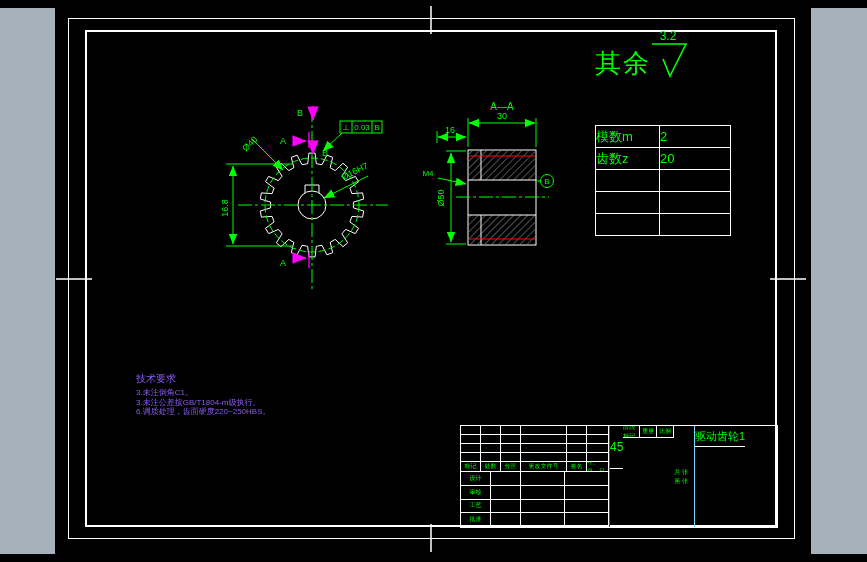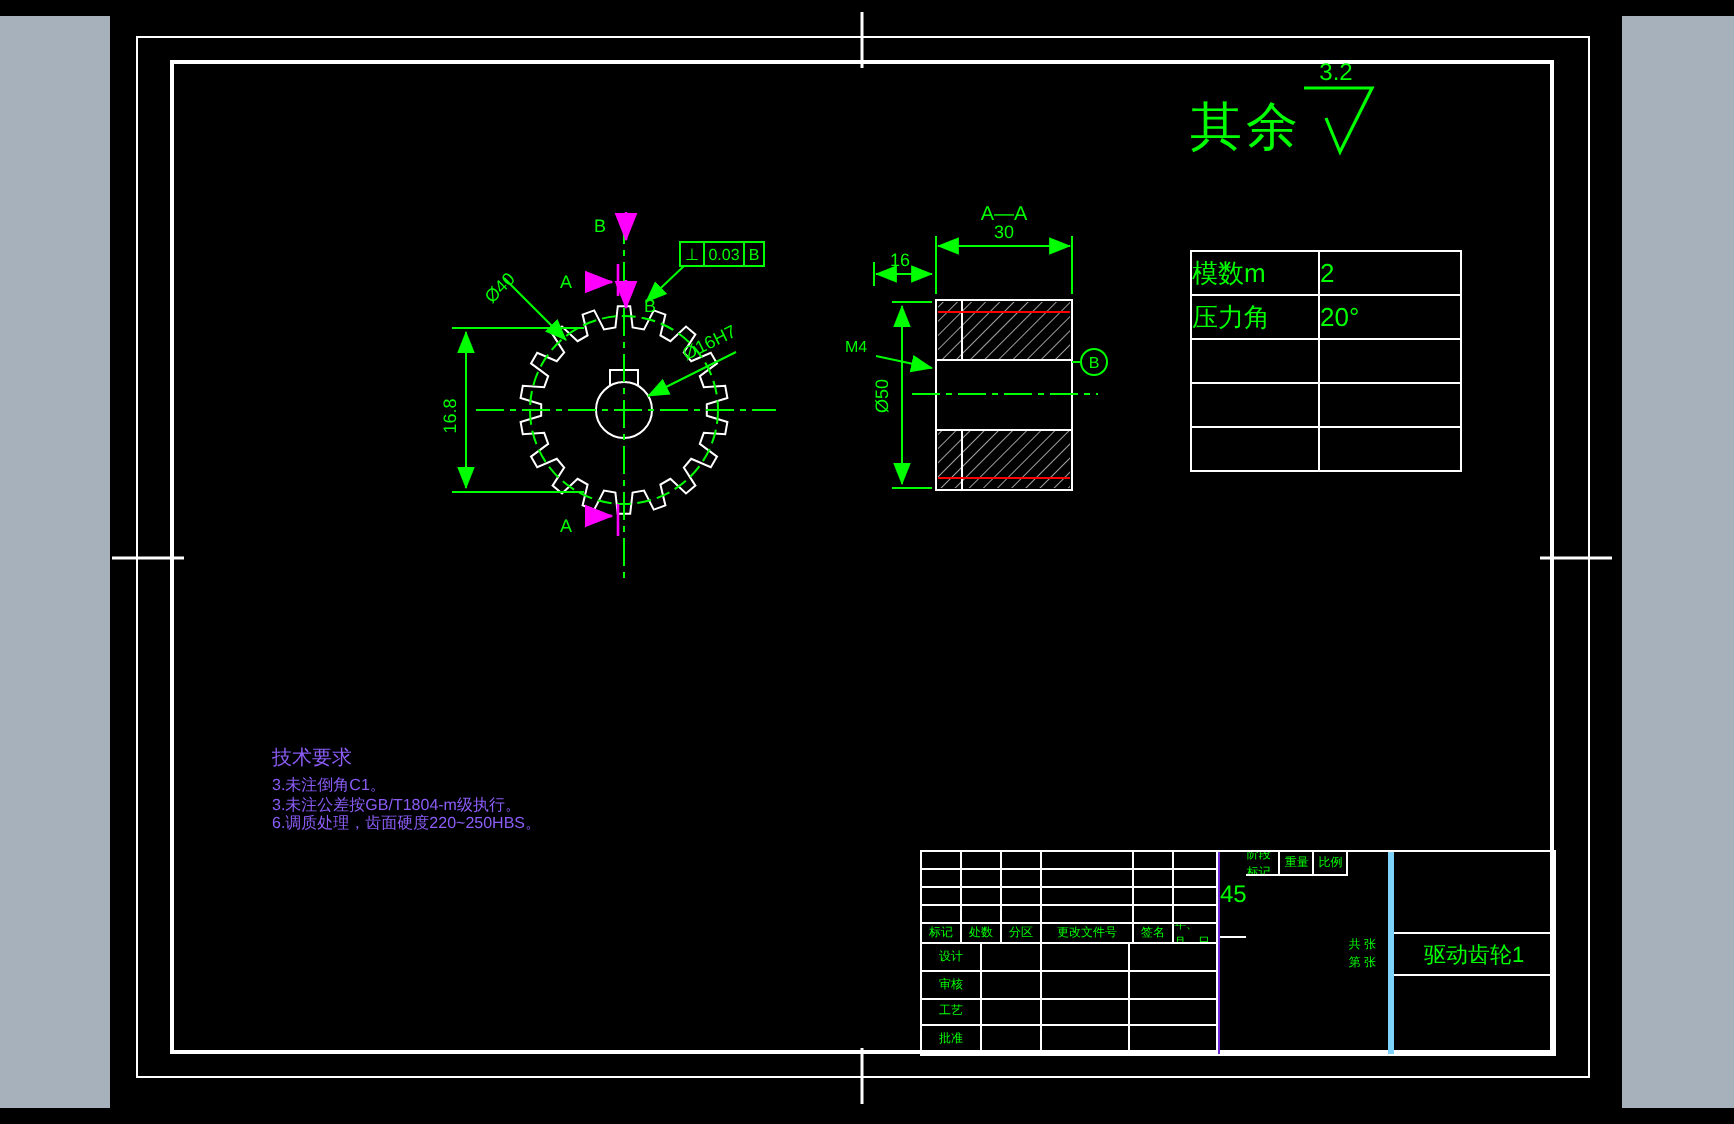--- a/index.html
+++ b/index.html
@@ -24,21 +24,21 @@
   .cjk-big{font-size:26px;letter-spacing:2px}
   
   .paramtable{position:absolute;left:595px;top:125px;border-collapse:collapse}
   .paramtable td{border:1px solid #fff;color:#00ff00;font-size:13px;text-align:left;height:22px;padding:0}
   .pt-label{width:64px}
   .pt-value{width:71px}
   
   .titleblock{position:absolute;left:460px;top:425px;width:318px;height:103px;border:1px solid #fff;display:flex;color:#00ff00}
   .tb-left{width:148px;display:flex;flex-direction:column}
   .tb-mid{width:85px;display:flex;flex-direction:row;border-left:1px solid #6d28d9}
-  .tb-right{flex:1;display:flex;flex-direction:column;border-left:3px solid #7dd3fc}
+  .tb-right{flex:1;display:flex;border-left:1px solid #7dd3fc}
   .tb-grid{display:grid;grid-template-columns:20px 20px 20px 46px 20px 22px}
   .tb-grid .c{border-right:1px solid #fff;border-bottom:1px solid #fff;height:9px;font-size:6px;display:flex;align-items:center;justify-content:center;overflow:hidden}
   .tb-head .c{height:10px}
   .tb-sign{display:grid;grid-template-columns:30px 30px 44px 44px;flex:1}
   .tb-sign .c{border-right:1px solid #fff;border-bottom:1px solid #fff;font-size:6px;display:flex;align-items:center;justify-content:center;overflow:hidden}
   .tb-material{height:43px;border-bottom:1px solid #fff;display:flex;align-items:center;justify-content:center;font-size:12px}
   .tb-midlabels,.tb-midvals{display:flex}
   .tb-midlabels>div{width:33.3%;border-right:1px solid #fff;border-bottom:1px solid #fff;height:12px;font-size:6px;display:flex;align-items:center;justify-content:center;overflow:hidden}
   .tb-midvals>div{width:33.3%;border-right:1px solid #fff;border-bottom:1px solid #fff;height:33px;font-size:8px;display:flex;align-items:center;justify-content:center}
   .tb-sheet{flex:1;font-size:6px;display:flex;align-items:center;justify-content:center}
@@ -149,22 +149,22 @@
   </g>
 </svg>
 
 <table class="paramtable">
   <tbody>
     <tr>
       <td class="pt-label">模数m</td>
       <td class="pt-value">2</td>
     </tr>
     <tr>
-      <td class="pt-label">压力角</td>
-      <td class="pt-value">20°</td>
+      <td class="pt-label">齿数z</td>
+      <td class="pt-value">20</td>
     </tr>
     <tr>
         <td class="pt-label"></td>
         <td class="pt-value"></td>
       </tr>
     <tr>
         <td class="pt-label"></td>
         <td class="pt-value"></td>
       </tr>
     <tr>

